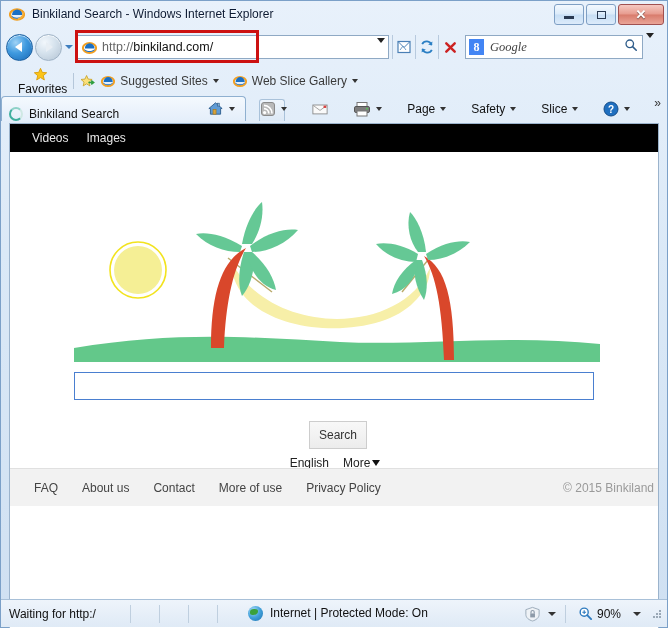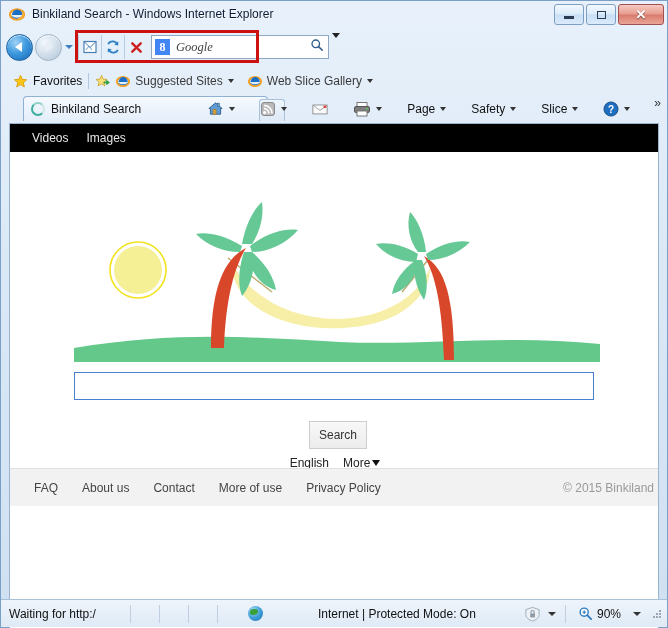--- a/index.html
+++ b/index.html
@@ -163,26 +163,26 @@
   #favsep { width:1px; height:16px; background:#b5c7da; margin:0 6px; }
   .smallcaret { width:0;height:0;border-left:3.5px solid transparent;border-right:3.5px solid transparent;
                 border-top:4px solid #333; margin-left:5px; }
 
   
   #tabrow {
     position: absolute; left: 0; top: 93px;
     width: 666px; height: 28px;
   }
   #tab {
-    position: absolute; left: 22px; top: 2px;
+    position: absolute; left: 0; top: 2px;
     width: 245px; height: 25px;
     background: linear-gradient(to bottom,#f4f9fe 0%, #e4eefa 100%);
     border: 1px solid #8fb0d0; border-bottom: none;
     border-radius: 4px 4px 0 0;
-    display: flex; align-items: center;
+    display: flex; align-items: flex-end;
   }
   #tab-spinner {
     margin-left: 7px; width: 14px; height: 14px; border-radius: 50%;
     border: 2.5px solid #3fae9e; border-right-color: #cfe8e4; border-top-color:#8ed2c8;
     flex: none;
   }
   #tab-title { margin-left: 6px; font-size: 12px; color: #111; white-space: nowrap; }
   #newtab {
     position: absolute; left: 258px; top: 5px;
     width: 26px; height: 22px;
@@ -265,21 +265,21 @@
     width: 666px; height: 28px;
     background: linear-gradient(to bottom,#eef4fb 0%, #dfeaf6 100%);
     border-top: 1px solid #a8c0d8;
     display: flex; align-items: center;
     font-size: 12px; color: #111;
   }
   #statustext { margin-left: 8px; white-space: nowrap; }
   .statusdiv { width:1px; height:18px; background:#bfcfdf; }
   #status-seg { display:flex; align-items:center; gap:0; margin-left: 6px; }
   .seg-gap { width: 28px; }
-  #zonewrap { margin-left: 30px; display: flex; align-items: center; gap: 48px; }
+  #zonewrap { margin-left: 30px; display: flex; align-items: flex-start; }
   #globe {
     width: 15px; height: 15px; border-radius: 50%;
     background: radial-gradient(circle at 35% 30%, #a8dcf7 0%, #3f9fd9 50%, #1b6fae 100%);
     position: relative; flex: none;
   }
   #globe::after {
     content:''; position:absolute; left:2px; top:3px; width:8px;height:6px;
     background:#3aa13a; border-radius: 50% 40% 60% 30%;
   }
   #zonetext { margin-left: 7px; }
@@ -327,20 +327,35 @@
     <div id="backbtn" class="navbtn">
       <span class="arrow-l"></span>
     </div>
     <div id="fwdbtn" class="navbtn">
       <span class="arrow-r"></span>
     </div>
     <div id="histdrop">
       <span class="caret-blue"></span>
     </div>
 
+    <div id="addrwrap">
+      <div id="addrfield">
+        <span id="ie-favicon">
+          <svg width="15" height="15" viewBox="0 0 16 16">
+            <ellipse cx="8" cy="8.5" rx="7" ry="5.2" fill="none" stroke="#f2a023" stroke-width="2.2"></ellipse>
+            <path d="M3 9 A5.2 5.6 0 1 1 13.4 9 Z" fill="#1a6fc4"></path>
+            <path d="M2.6 9.6 C5 12.6 11 12.6 13.4 9.6 L13.4 10.6 C11 13.6 5 13.6 2.6 10.6 Z" fill="#1a6fc4"></path>
+          </svg>
+        </span>
+        <span id="addrtext"><span>http://</span><b>binkiland.com/</b></span>
+        <span id="addrcaret">
+          <span class="caret-dark"></span>
+        </span>
+      </div>
+    </div>
 
     <div style="width:3px;flex:none;"></div>
 
     <div class="iconbtn">
       <svg width="16" height="16" viewBox="0 0 16 16">
         <rect x="2" y="2.5" width="12" height="11" fill="#fff" stroke="#4a7fb5" stroke-width="1.2"></rect>
         <path d="M2.5 3 L8 8.5 L13.5 3" fill="none" stroke="#4a7fb5" stroke-width="1"></path>
         <path d="M4 11 L7 7 L10 11" fill="none" stroke="#6e9ac4" stroke-width="1"></path>
       </svg>
     </div>
@@ -369,21 +384,21 @@
       </span>
     </div>
     <span id="sdrop">
       <span class="caret-dark"></span>
     </span>
   </div>
 
   <div id="redbox"></div>
 
   <div id="favbar">
-    <span class="favitem" style="margin-left:12px;">
+    <span class="favitem" style="margin-left:12px;flex-direction:column;">
       <svg width="15" height="15" viewBox="0 0 16 16">
         <path d="M8 1.4 L9.9 5.7 L14.6 6.1 L11 9.2 L12.1 13.8 L8 11.3 L3.9 13.8 L5 9.2 L1.4 6.1 L6.1 5.7 Z" fill="#fbc419" stroke="#d89b08" stroke-width="0.9"></path>
       </svg>
       <span style="margin-left:5px;">Favorites</span>
     </span>
 
     <span id="favsep"></span>
 
     <span class="favitem">
       <svg width="15" height="15" viewBox="0 0 16 16">

